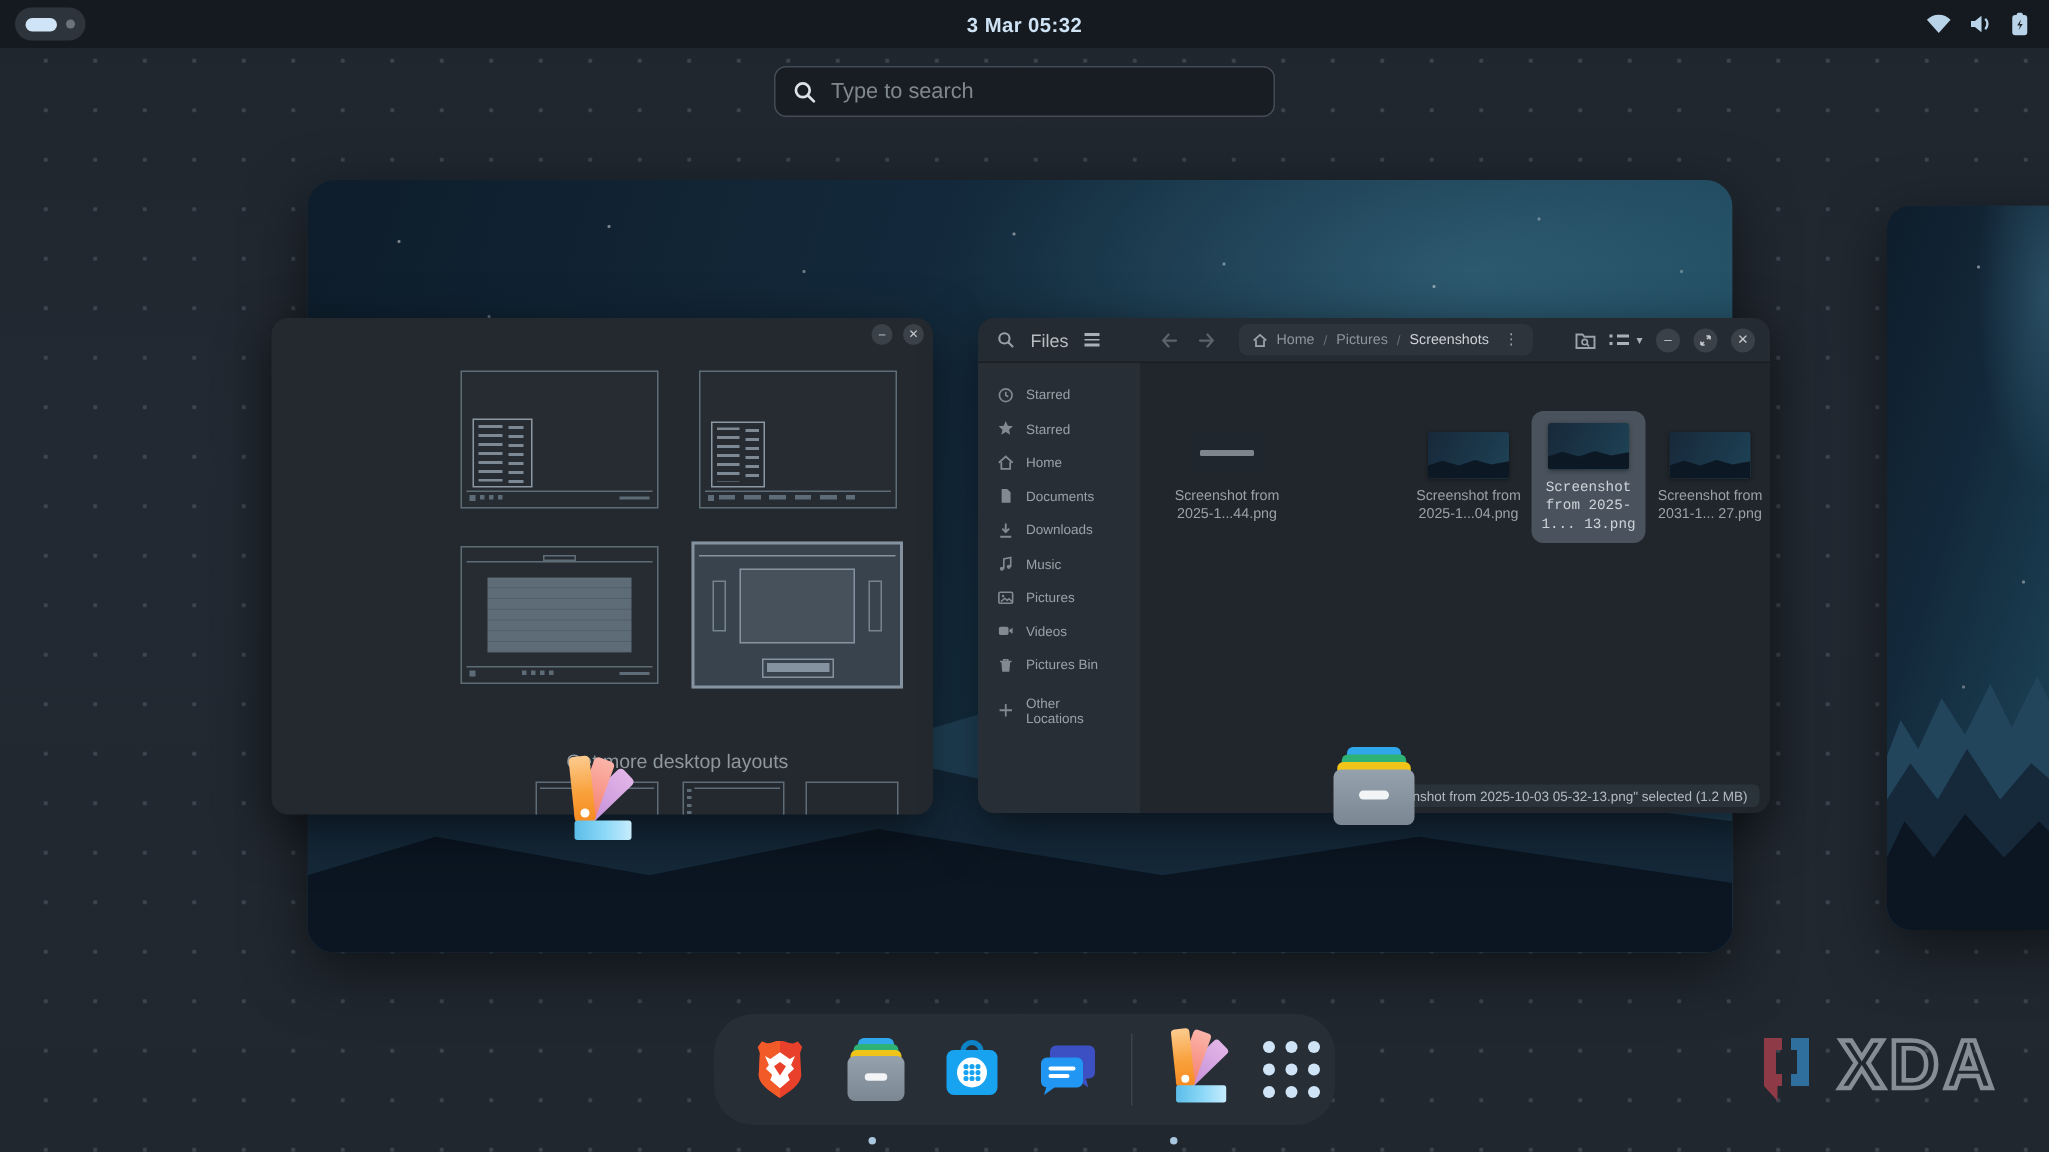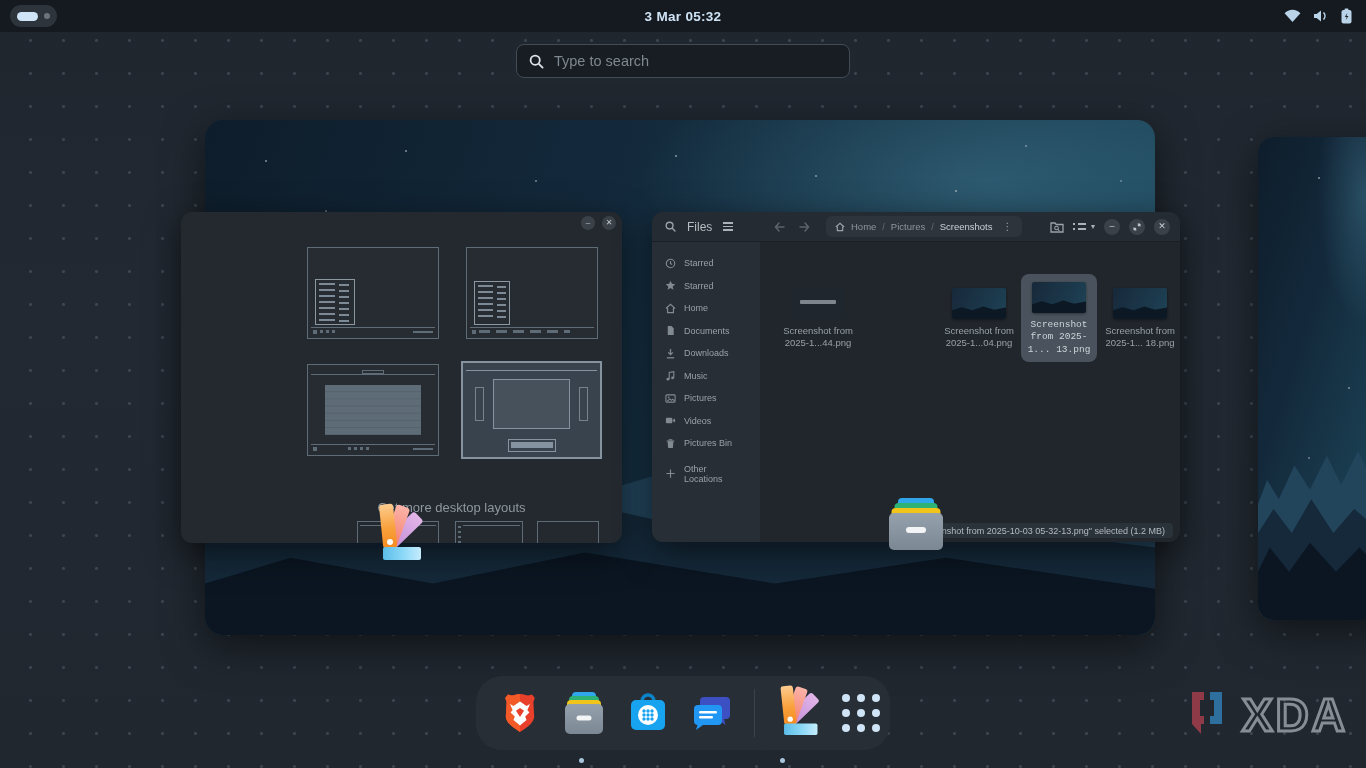--- a/index.html
+++ b/index.html
@@ -190,21 +190,21 @@
   .dock { position:absolute; left:476px; top:676px; width:414px; height:74px; background:#272e36;
     border-radius:26px; display:flex; align-items:center; padding:0 22px; gap:20px; z-index:45; }
   .dock-icon { width:44px; height:44px; position:relative; flex:none; }
   .dock-sep { width:1px; height:48px; background:#3a424a; flex:none; }
   .appgrid { display:grid; grid-template-columns:repeat(3,8px); grid-template-rows:repeat(3,8px);
     gap:7px; place-content:center; width:44px; height:44px; }
   .appgrid i { background:#cfe4f6; border-radius:50%; display:block; }
   .rundot { position:absolute; width:5px; height:5px; border-radius:50%; background:#a9c6df; z-index:46; }
 
   
-  .xda { position:absolute; right:18px; top:686px; display:flex; align-items:flex-end; gap:8px; z-index:30; }
+  .xda { position:absolute; right:34px; top:686px; display:flex; align-items:flex-start; gap:8px; z-index:30; }
   .xda-text { font-size:46px; font-weight:700; letter-spacing:3px; color:transparent;
     -webkit-text-stroke:3px #868d94; line-height:1; }
 </style>
 </head>
 <body>
 
 <div id="root">
 
   <div class="topbar">
     <div class="ws-pill">
@@ -463,21 +463,21 @@
       <div class="ftile" style="left:181px; top:38px;">
         <div class="fthumb"></div>
         <div class="fname">Screenshot from 2025-1...04.png</div>
       </div>
       <div class="ftile sel" style="left:261px; top:32px;font-family:Liberation Mono, monospace;">
         <div class="fthumb"></div>
         <div class="fname">Screenshot from 2025-1... 13.png</div>
       </div>
       <div class="ftile" style="left:342px; top:38px;">
         <div class="fthumb"></div>
-        <div class="fname">Screenshot from 2025-1... 18.png</div>
+        <div class="fname">Screenshot from 2031-1... 27.png</div>
       </div>
     </div>
 
     <div class="statuspill">"Screenshot from 2025-10-03 05-32-13.png" selected  (1.2 MB)</div>
   </div>
 
   <div class="fan" style="left:375px; top:504px; width:54px; height:56px; z-index:25;">
     <span class="sw sw-p"></span>
     <span class="sw sw-r"></span>
     <span class="sw sw-o"></span>

